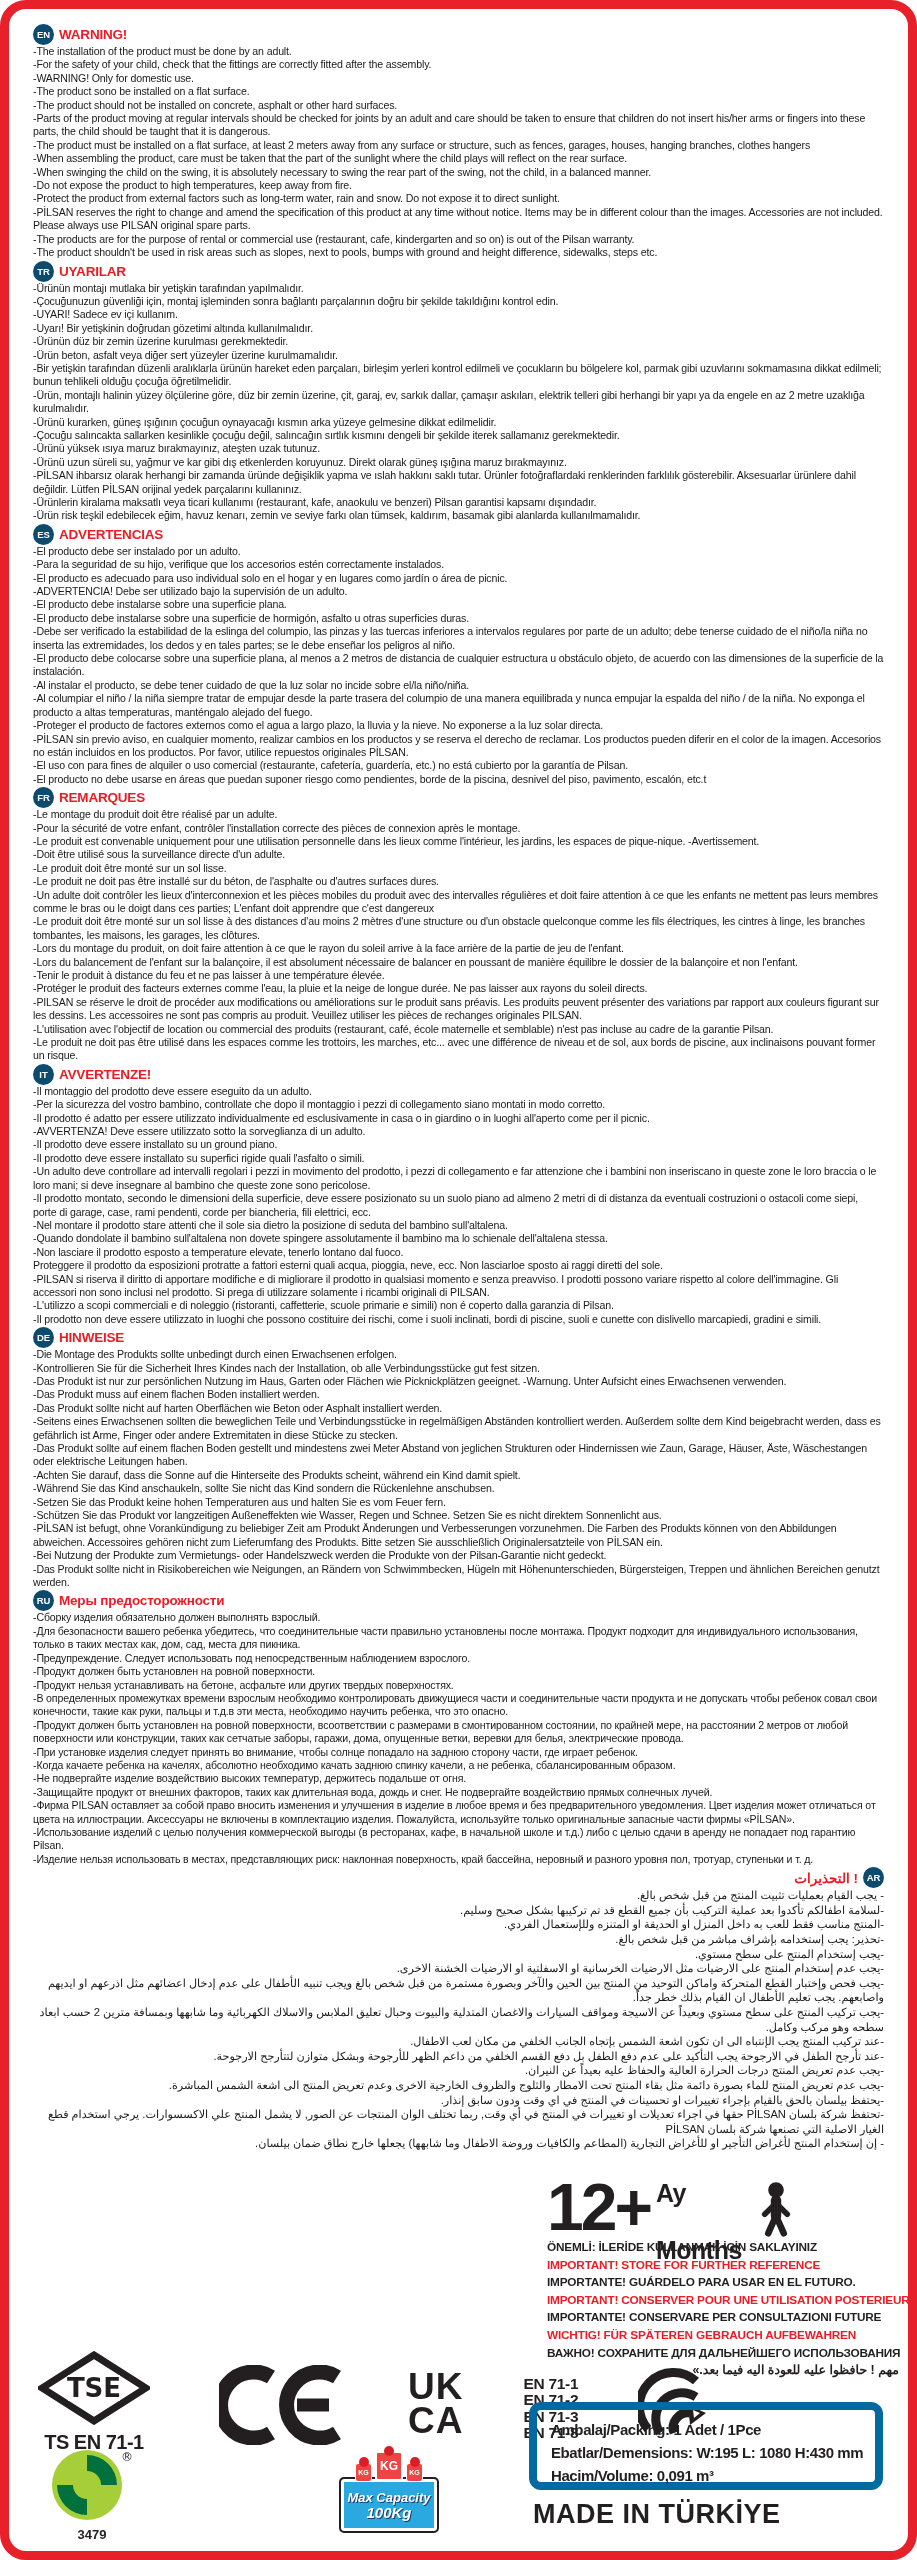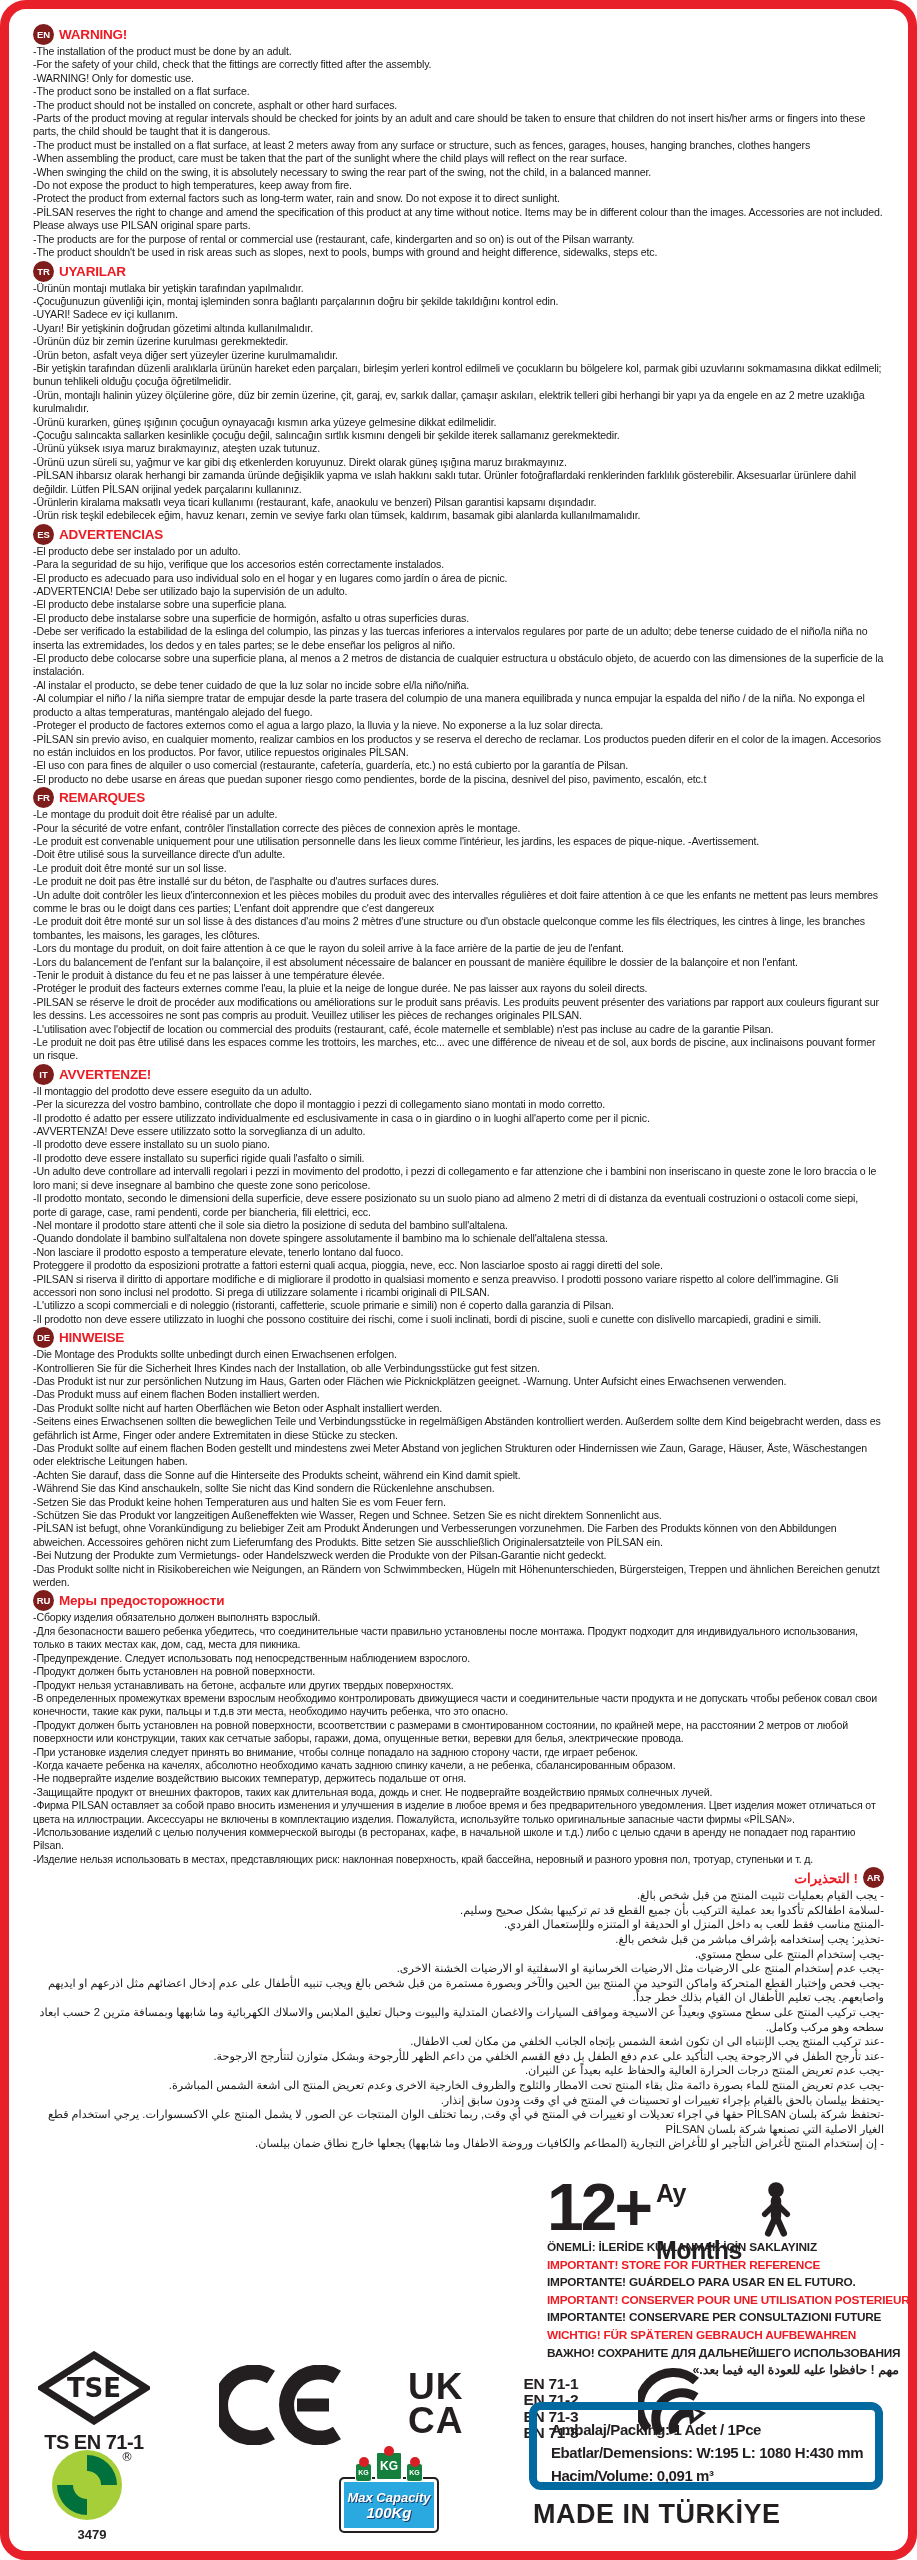--- a/index.html
+++ b/index.html
@@ -11,21 +11,21 @@
     overflow:hidden;
   }
   
   .sections { position:absolute; left:0; top:14px; width:100%; height:2128px;
     padding:0 24px 0 24px; overflow:hidden; }
   .lang-section { margin:0; }
   .sec-head { display:flex; align-items:center; gap:5px; margin:1px 0 0 0; }
   .lang-section.rtl .sec-head { flex-direction:row-reverse; }
   .badge {
     flex:0 0 auto; width:21px; height:21px; border-radius:50%;
-    background:#7f1d1d; color:#fff; font-weight:bold; font-size:9.5px;
+    background:#0c4a6e; color:#fff; font-weight:bold; font-size:9.5px;
     display:inline-flex; align-items:center; justify-content:center;
     letter-spacing:0;
   }
   .sec-title { color:#ed1c24; font-weight:bold; font-size:13.5px; letter-spacing:-0.2px; }
   .line {
     font-size:10.6px; line-height:13.4px; color:#1a1a1a;
     letter-spacing:-0.15px; font-weight:500;
   }
   .lang-section.rtl .line { direction:rtl; text-align:right; font-size:11.2px; line-height:14.6px; }
   
@@ -44,21 +44,21 @@
   .ce-mark { margin:4px 0 0 18px; }
   .ukca { margin:2px 0 0 16px; font-weight:800; color:#231f20; font-size:37px; line-height:34px; letter-spacing:1px; }
   .en71 { margin:12px 0 0 12px; }
   .en71 span { display:block; font-size:15.5px; font-weight:800; color:#231f20; line-height:16.5px; letter-spacing:-0.3px; }
   .arcs { margin:6px 0 0 12px; }
   
   .green-dot { position:absolute; left:38px; top:2438px; width:90px; text-align:center; }
   .gd-num { font-size:13px; font-weight:bold; color:#231f20; margin-top:0px; }
   
   .maxcap { position:absolute; left:330px; top:2436px; width:100px; height:92px; }
-  .weight { position:absolute; background:#15803d; border-radius:3px; }
+  .weight { position:absolute; background:#ef4444; border-radius:3px; }
   .weight::before { content:""; position:absolute; left:50%; transform:translateX(-50%); top:-7px;
     width:10px; height:10px; border-radius:50%; background:#d91f26; }
   .w-big { left:36px; top:6px; width:28px; height:30px; z-index:3;
     color:#fff; font-weight:800; font-size:12px; display:flex; align-items:center; justify-content:center;
     border:2px solid #fff; }
   .w-sm { width:17px; height:19px; z-index:2; color:#fff; font-weight:800; font-size:7px;
     display:flex; align-items:center; justify-content:center; border:1px solid #fff; }
   .w-left { left:16px; top:18px; } .w-right { left:67px; top:18px; }
   .cap-plate { position:absolute; left:0; top:32px; width:100px; height:56px;
     background:#2aa9e0; border:2px solid #231f20; border-radius:5px;
@@ -165,21 +165,21 @@
       </section>
       <section class="lang-section">
         <div class="sec-head">
           <span class="badge">IT</span>
           <span class="sec-title">AVVERTENZE!</span>
         </div>
         <p class="line">-Il montaggio del prodotto deve essere eseguito da un adulto.</p>
         <p class="line">-Per la sicurezza del vostro bambino, controllate che dopo il montaggio i pezzi di collegamento siano montati in modo corretto.</p>
         <p class="line">-Il prodotto é adatto per essere utilizzato individualmente ed esclusivamente in casa o in giardino o in luoghi all'aperto come per il picnic.</p>
         <p class="line">-AVVERTENZA! Deve essere utilizzato sotto la sorveglianza di un adulto.</p>
-        <p class="line">-Il prodotto deve essere installato su un suolo piano.</p>
+        <p class="line">-Il prodotto deve essere installato su un ground piano.</p>
         <p class="line">-Il prodotto deve essere installato su superfici rigide quali l'asfalto o simili.</p>
         <p class="line">-Un adulto deve controllare ad intervalli regolari i pezzi in movimento del prodotto, i pezzi di collegamento e far attenzione che i bambini non inseriscano in queste zone le loro braccia o le loro mani; si deve insegnare al bambino che queste zone sono pericolose.</p>
         <p class="line">-Il prodotto montato, secondo le dimensioni della superficie, deve essere posizionato su un suolo piano ad almeno 2 metri di di distanza da eventuali costruzioni o ostacoli come siepi, porte di garage, case, rami pendenti, corde per biancheria, fili elettrici, ecc.</p>
         <p class="line">-Nel montare il prodotto stare attenti che il sole sia dietro la posizione di seduta del bambino sull'altalena.</p>
         <p class="line">-Quando dondolate il bambino sull'altalena non dovete spingere assolutamente il bambino ma lo schienale dell'altalena stessa.</p>
         <p class="line">-Non lasciare il prodotto esposto a temperature elevate, tenerlo lontano dal fuoco.</p>
         <p class="line">Proteggere il prodotto da esposizioni protratte a fattori esterni quali acqua, pioggia, neve, ecc. Non lasciarloe sposto ai raggi diretti del sole.</p>
         <p class="line">-PILSAN si riserva il diritto di apportare modifiche e di migliorare il prodotto in qualsiasi momento e senza preavviso. I prodotti possono variare rispetto al colore dell'immagine. Gli accessori non sono inclusi nel prodotto. Si prega di utilizzare solamente i ricambi originali di PILSAN.</p>
         <p class="line">-L'utilizzo a scopi commerciali e di noleggio (ristoranti, caffetterie, scuole primarie e simili) non é coperto dalla garanzia di Pilsan.</p>
         <p class="line">-Il prodotto non deve essere utilizzato in luoghi che possono costituire dei rischi, come i suoli inclinati, bordi di piscine, suoli e cunette con dislivello marcapiedi, gradini e simili.</p>

